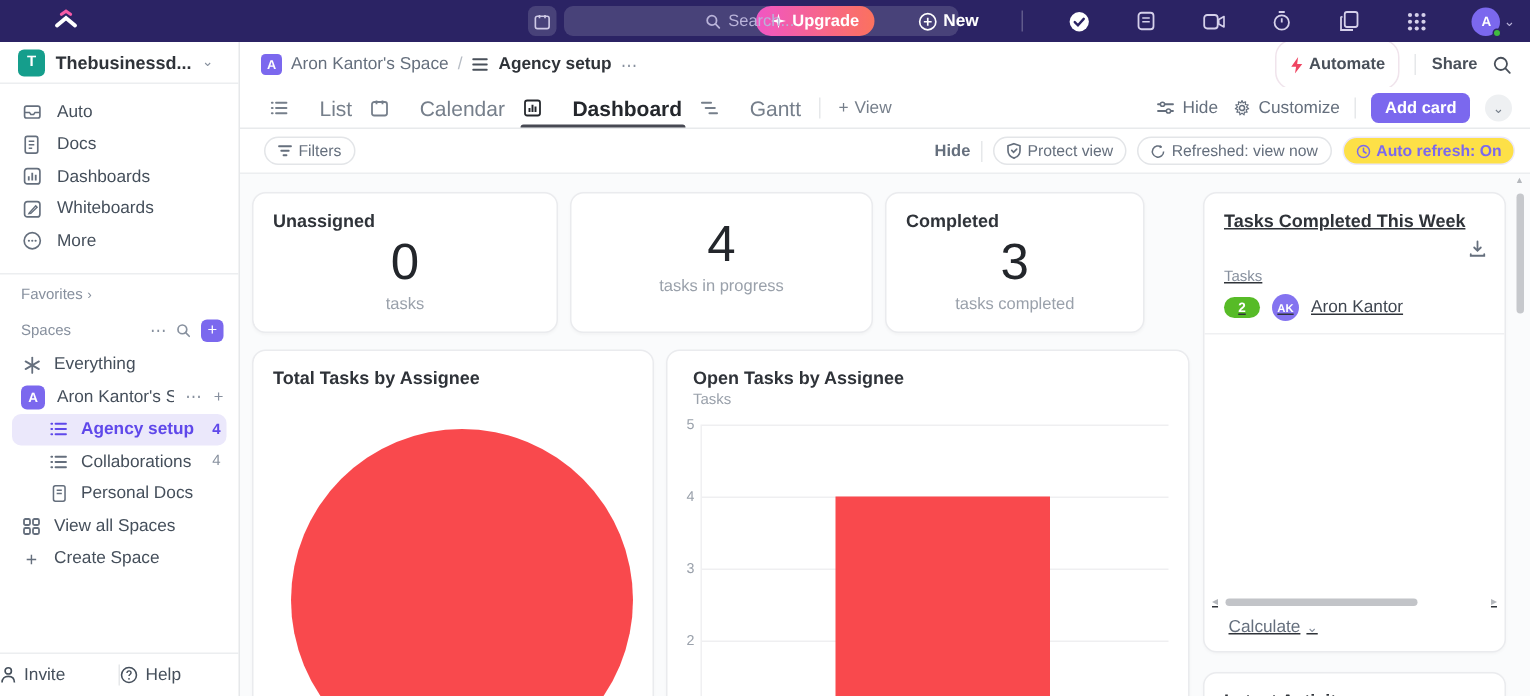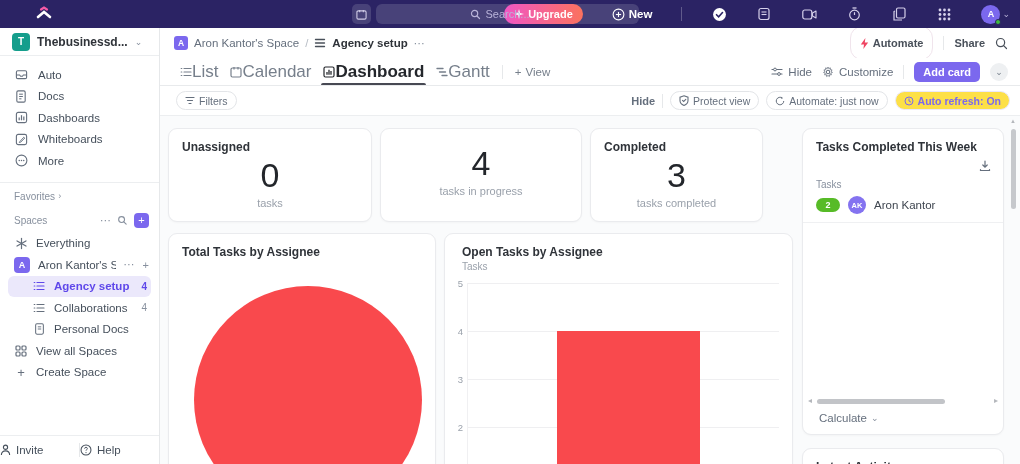--- a/index.html
+++ b/index.html
@@ -60,21 +60,21 @@
   .bc-badge{width:14px;height:14px;border-radius:3px;background:#7b68ee;color:#fff;font-size:8.5px;font-weight:700;display:flex;align-items:center;justify-content:center;}
   .bc-page{color:#2f3339;font-weight:700;}
   .bc-sep{color:#b6bcc4;}
   .mh-right{margin-left:auto;display:flex;align-items:center;gap:10px;}
   .automate-pill{display:flex;align-items:center;gap:4px;border:1px solid #f0e4ec;border-radius:12px;height:34px;padding:0 9px;font-size:11px;font-weight:600;color:#49505a;background:#fff;cursor:pointer;text-align:center;}
   .ghost-btn{background:none;border:none;font-size:11px;font-weight:600;color:#49505a;cursor:pointer;}
   .v-sep{width:1px;height:14px;background:#e6e8ea;}
 
   
   .tabs-row{height:28px;display:flex;align-items:center;padding:0 12px 0 14px;border-bottom:1px solid #e8eaec;background:#fff;}
-  .tab{display:flex;align-items:center;gap:0;font-size:17px;color:#767f8b;padding:0 6px;height:100%;cursor:pointer;position:relative;justify-content:space-between;}
+  .tab{display:flex;align-items:center;gap:21px;font-size:14px;color:#767f8b;padding:0 6px;height:100%;cursor:pointer;position:relative;justify-content:space-between;}
   .tab.active{color:#24272c;font-weight:700;}
   .tab.active::after{content:"";position:absolute;left:4px;right:4px;bottom:0;height:2px;background:#474953;border-radius:2px 2px 0 0;}
   .tab-view{display:flex;align-items:center;gap:4px;font-size:11.5px;color:#767f8b;padding:0 6px;cursor:pointer;}
   .tabs-right{margin-left:auto;display:flex;align-items:center;gap:10px;}
   .flat-btn{display:flex;align-items:center;gap:5px;background:none;border:none;font-size:11.5px;color:#656f7d;cursor:pointer;}
   .add-card-btn{background:#7b68ee;color:#fff;border:none;border-radius:5px;font-size:11px;font-weight:600;height:20px;padding:0 9px;cursor:pointer;}
   .circle-btn{width:18px;height:18px;border-radius:50%;background:#eef0f2;color:#767f8b;font-size:9px;display:flex;align-items:center;justify-content:center;border:none;cursor:pointer;}
 
   
   .toolbar-row{height:30px;display:flex;align-items:center;padding:0 10px 0 16px;background:#fff;border-bottom:1px solid #eceef0;}
@@ -560,21 +560,21 @@
               </span>
             <span>Protect view</span>
           </button>
           <button class="pill">
             <span>
                 <svg width="10" height="10" viewBox="0 0 12 12">
                   <path d="M10.5 6 A4.5 4.5 0 1 1 8.8 2.5" fill="none" stroke="#656f7d" stroke-width="1.2"></path>
                   <path d="M8.2 0.8 L9.2 2.8 L7 3.4" fill="#656f7d"></path>
                 </svg>
               </span>
-            <span>Automate: just now</span>
+            <span>Refreshed: view now</span>
           </button>
           <button class="pill purple">
             <span>
                 <svg width="10" height="10" viewBox="0 0 12 12">
                   <circle cx="6" cy="6" r="4.8" fill="none" stroke="#7b68ee" stroke-width="1.2"></circle>
                   <path d="M6 3.4 L6 6 L8 7.2" fill="none" stroke="#7b68ee" stroke-width="1.2" stroke-linecap="round"></path>
                 </svg>
               </span>
             <span>Auto refresh: On</span>
           </button>
@@ -599,21 +599,21 @@
         </div>
 
         <div class="card stat-card" style="left:430px;top:12px;width:173px;height:94px;">
           <div class="card-title">Completed</div>
           <div class="stat-body">
             <div class="stat-value">3</div>
             <div class="stat-sub">tasks completed</div>
           </div>
         </div>
 
-        <div class="card tw-card" style="left:642px;top:12px;width:202px;height:307px;">
+        <div class="card tw-card" style="left:642px;top:12px;width:202px;height:307px;text-decoration:underline;">
           <div class="card-title">Tasks Completed This Week</div>
           <div class="tw-dl-row">
             <span>
                 <svg width="12" height="12" viewBox="0 0 12 12">
                   <path d="M6 1 L6 7 M3.8 5 L6 7.2 L8.2 5" fill="none" stroke="#656f7d" stroke-width="1.2" stroke-linecap="round"></path>
                   <path d="M1.5 9.5 L1.5 10.5 L10.5 10.5 L10.5 9.5" fill="none" stroke="#656f7d" stroke-width="1.2" stroke-linecap="round"></path>
                 </svg>
               </span>
           </div>
           <div class="tw-col">Tasks</div>

